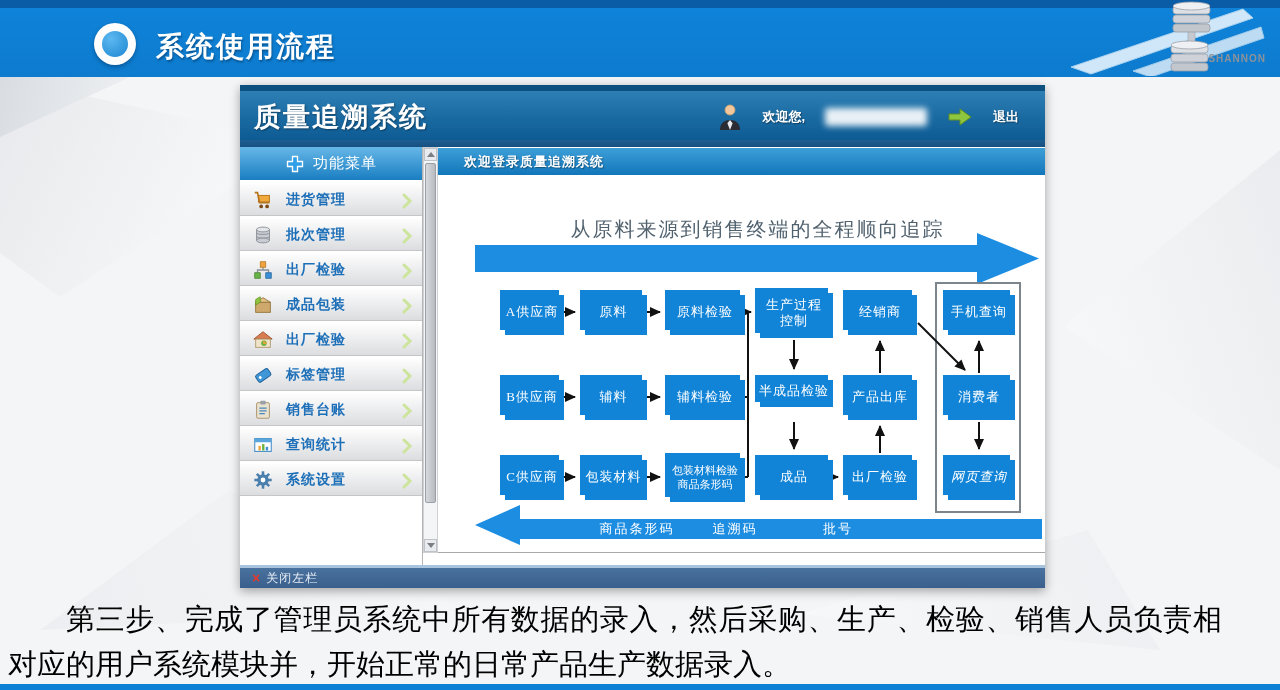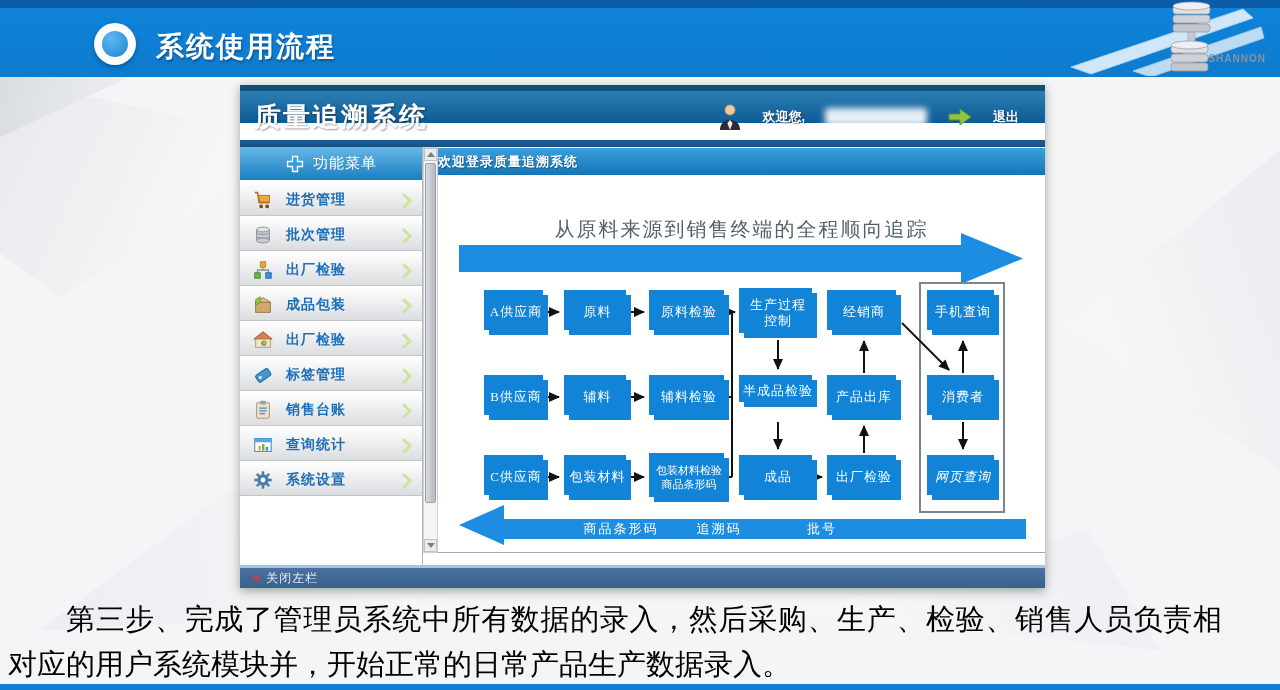--- a/index.html
+++ b/index.html
@@ -21,21 +21,21 @@
   .top-strip { position:absolute; left:0; top:0; width:1280px; height:8px; background:#0a5ca6; }
   .circle-badge { position:absolute; left:94px; top:23px; width:42px; height:42px; border-radius:50%; background:#fdfdfd; box-shadow:0 2px 4px rgba(0,40,80,.45); display:flex; align-items:center; justify-content:center; }
   .circle-badge .inner { width:26px; height:26px; border-radius:50%; background:radial-gradient(circle at 35% 30%,#5cb8f0,#1d86d2); }
   .slide-title { position:absolute; left:156px; top:28px; color:#fff; font-size:28px; font-weight:bold; letter-spacing:2px; text-shadow:1px 2px 2px rgba(0,30,60,.4); }
   .logo { position:absolute; right:4px; top:1px; width:215px; height:75px; }
   .logo-text { position:absolute; right:10px; top:52px; color:#8d929a; font-size:10px; font-weight:bold; letter-spacing:1px; }
 
   
   .app-window { position:absolute; left:240px; top:85px; width:805px; height:503px; background:#fff; box-shadow:0 3px 10px rgba(0,0,0,.35); }
 
-  .app-header { position:absolute; left:0; top:0; width:805px; height:38px; background:linear-gradient(180deg,#2d7fb4 0%,#1a6aa2 55%,#0e5b94 100%); border-top:6px solid #0b507f; }
+  .app-header { position:absolute; left:0; top:0; width:805px; height:55px; background:linear-gradient(180deg,#2d7fb4 0%,#1a6aa2 55%,#0e5b94 100%); border-top:6px solid #0b507f; }
   .app-title { position:absolute; left:14px; top:8px; color:#fff; font-family:"Liberation Serif","DejaVu Serif",serif; font-weight:bold; font-size:27px; letter-spacing:2px; text-shadow:1px 1px 2px rgba(0,0,0,.4); }
   .user-area { position:absolute; right:26px; top:10px; height:32px; display:flex; align-items:center; gap:20px; }
   .user-area .welcome, .user-area .logout { color:#fff; font-size:13px; font-weight:bold; text-shadow:1px 1px 1px rgba(0,0,0,.4); }
   .username-blur { width:102px; height:18px; background:rgba(255,255,255,.9); border-radius:3px; filter:blur(3px); }
   .logout { cursor:pointer; }
 
   .navy-strip { position:absolute; left:0; top:55px; width:805px; height:7px; background:linear-gradient(180deg,#1e5e92,#174f80); }
 
   
   .sidebar { position:absolute; left:0; top:62px; width:183px; height:418px; background:#fff; border-right:1px solid #b5b5b5; }
@@ -48,22 +48,22 @@
   
   .scrollbar { position:absolute; left:183px; top:62px; width:15px; height:406px; background:#f4f5f6; border:1px solid #cfd1d4; }
   .scroll-btn { position:absolute; left:0; width:13px; height:13px; background:#e9ebee; border:1px solid #bfc2c6; display:flex; align-items:center; justify-content:center; cursor:pointer; }
   .scroll-up { top:0; } .scroll-down { bottom:0; }
   .tri-up { width:0; height:0; border-left:4px solid transparent; border-right:4px solid transparent; border-bottom:5px solid #7a7f86; }
   .tri-down { width:0; height:0; border-left:4px solid transparent; border-right:4px solid transparent; border-top:5px solid #7a7f86; }
   .scroll-thumb { position:absolute; left:1px; top:15px; width:11px; height:340px; background:linear-gradient(90deg,#d7dade,#b7bbc0); border:1px solid #9aa0a6; border-radius:2px; cursor:grab; }
 
   
   .content { position:absolute; left:198px; top:62px; width:607px; height:406px; background:#fff; border-bottom:1px solid #a8a8a8; }
-  .welcome-banner { position:absolute; left:0; top:1px; width:607px; height:27px; background:linear-gradient(180deg,#3e9fd8,#1176ba); color:#fff; font-size:13px; font-weight:bold; letter-spacing:1px; display:flex; align-items:center; padding-left:0; text-shadow:1px 1px 1px rgba(0,0,0,.35); }
-  .flow { position:absolute; left:0; top:28px; width:607px; height:377px; }
+  .welcome-banner { position:absolute; left:0; top:1px; width:607px; height:27px; background:linear-gradient(180deg,#3e9fd8,#1176ba); color:#fff; font-size:13px; font-weight:bold; letter-spacing:1px; display:flex; align-items:center; padding-left:26px; text-shadow:1px 1px 1px rgba(0,0,0,.35); }
+  .flow { position:absolute; left:16px; top:28px; width:607px; height:377px; }
   .flow-title { position:absolute; left:0; top:41px; width:607px; text-align:center; color:#51626f; font-size:20px; letter-spacing:2px; }
   .flow svg.layer { position:absolute; left:0; top:0; }
   .fbox { position:absolute; background:#1284d8; color:#fff; display:flex; flex-direction:column; align-items:center; justify-content:center; text-align:center; font-family:"Liberation Serif","DejaVu Serif",serif; font-size:13px; letter-spacing:1px; line-height:1.25;
           clip-path:polygon(0 0, calc(100% - 5px) 0, calc(100% - 5px) 5px, 100% 5px, 100% 100%, 5px 100%, 5px calc(100% - 5px), 0 calc(100% - 5px)); }
   .fbox.small { font-size:11px; letter-spacing:0; }
   .arrow-label { position:absolute; top:345px; transform:translateX(-50%); color:#fff; font-family:"Liberation Serif","DejaVu Serif",serif; font-size:13px; letter-spacing:2px; }
 
   
   .close-bar { position:absolute; left:0; top:480px; width:805px; height:23px; background:linear-gradient(180deg,#4a729f,#3a5f8c); border-top:3px solid #a9c4de; display:flex; align-items:center; padding-left:12px; gap:6px; cursor:pointer; }
   .close-x { color:#e6392b; font-weight:bold; font-size:14px; line-height:1; }

